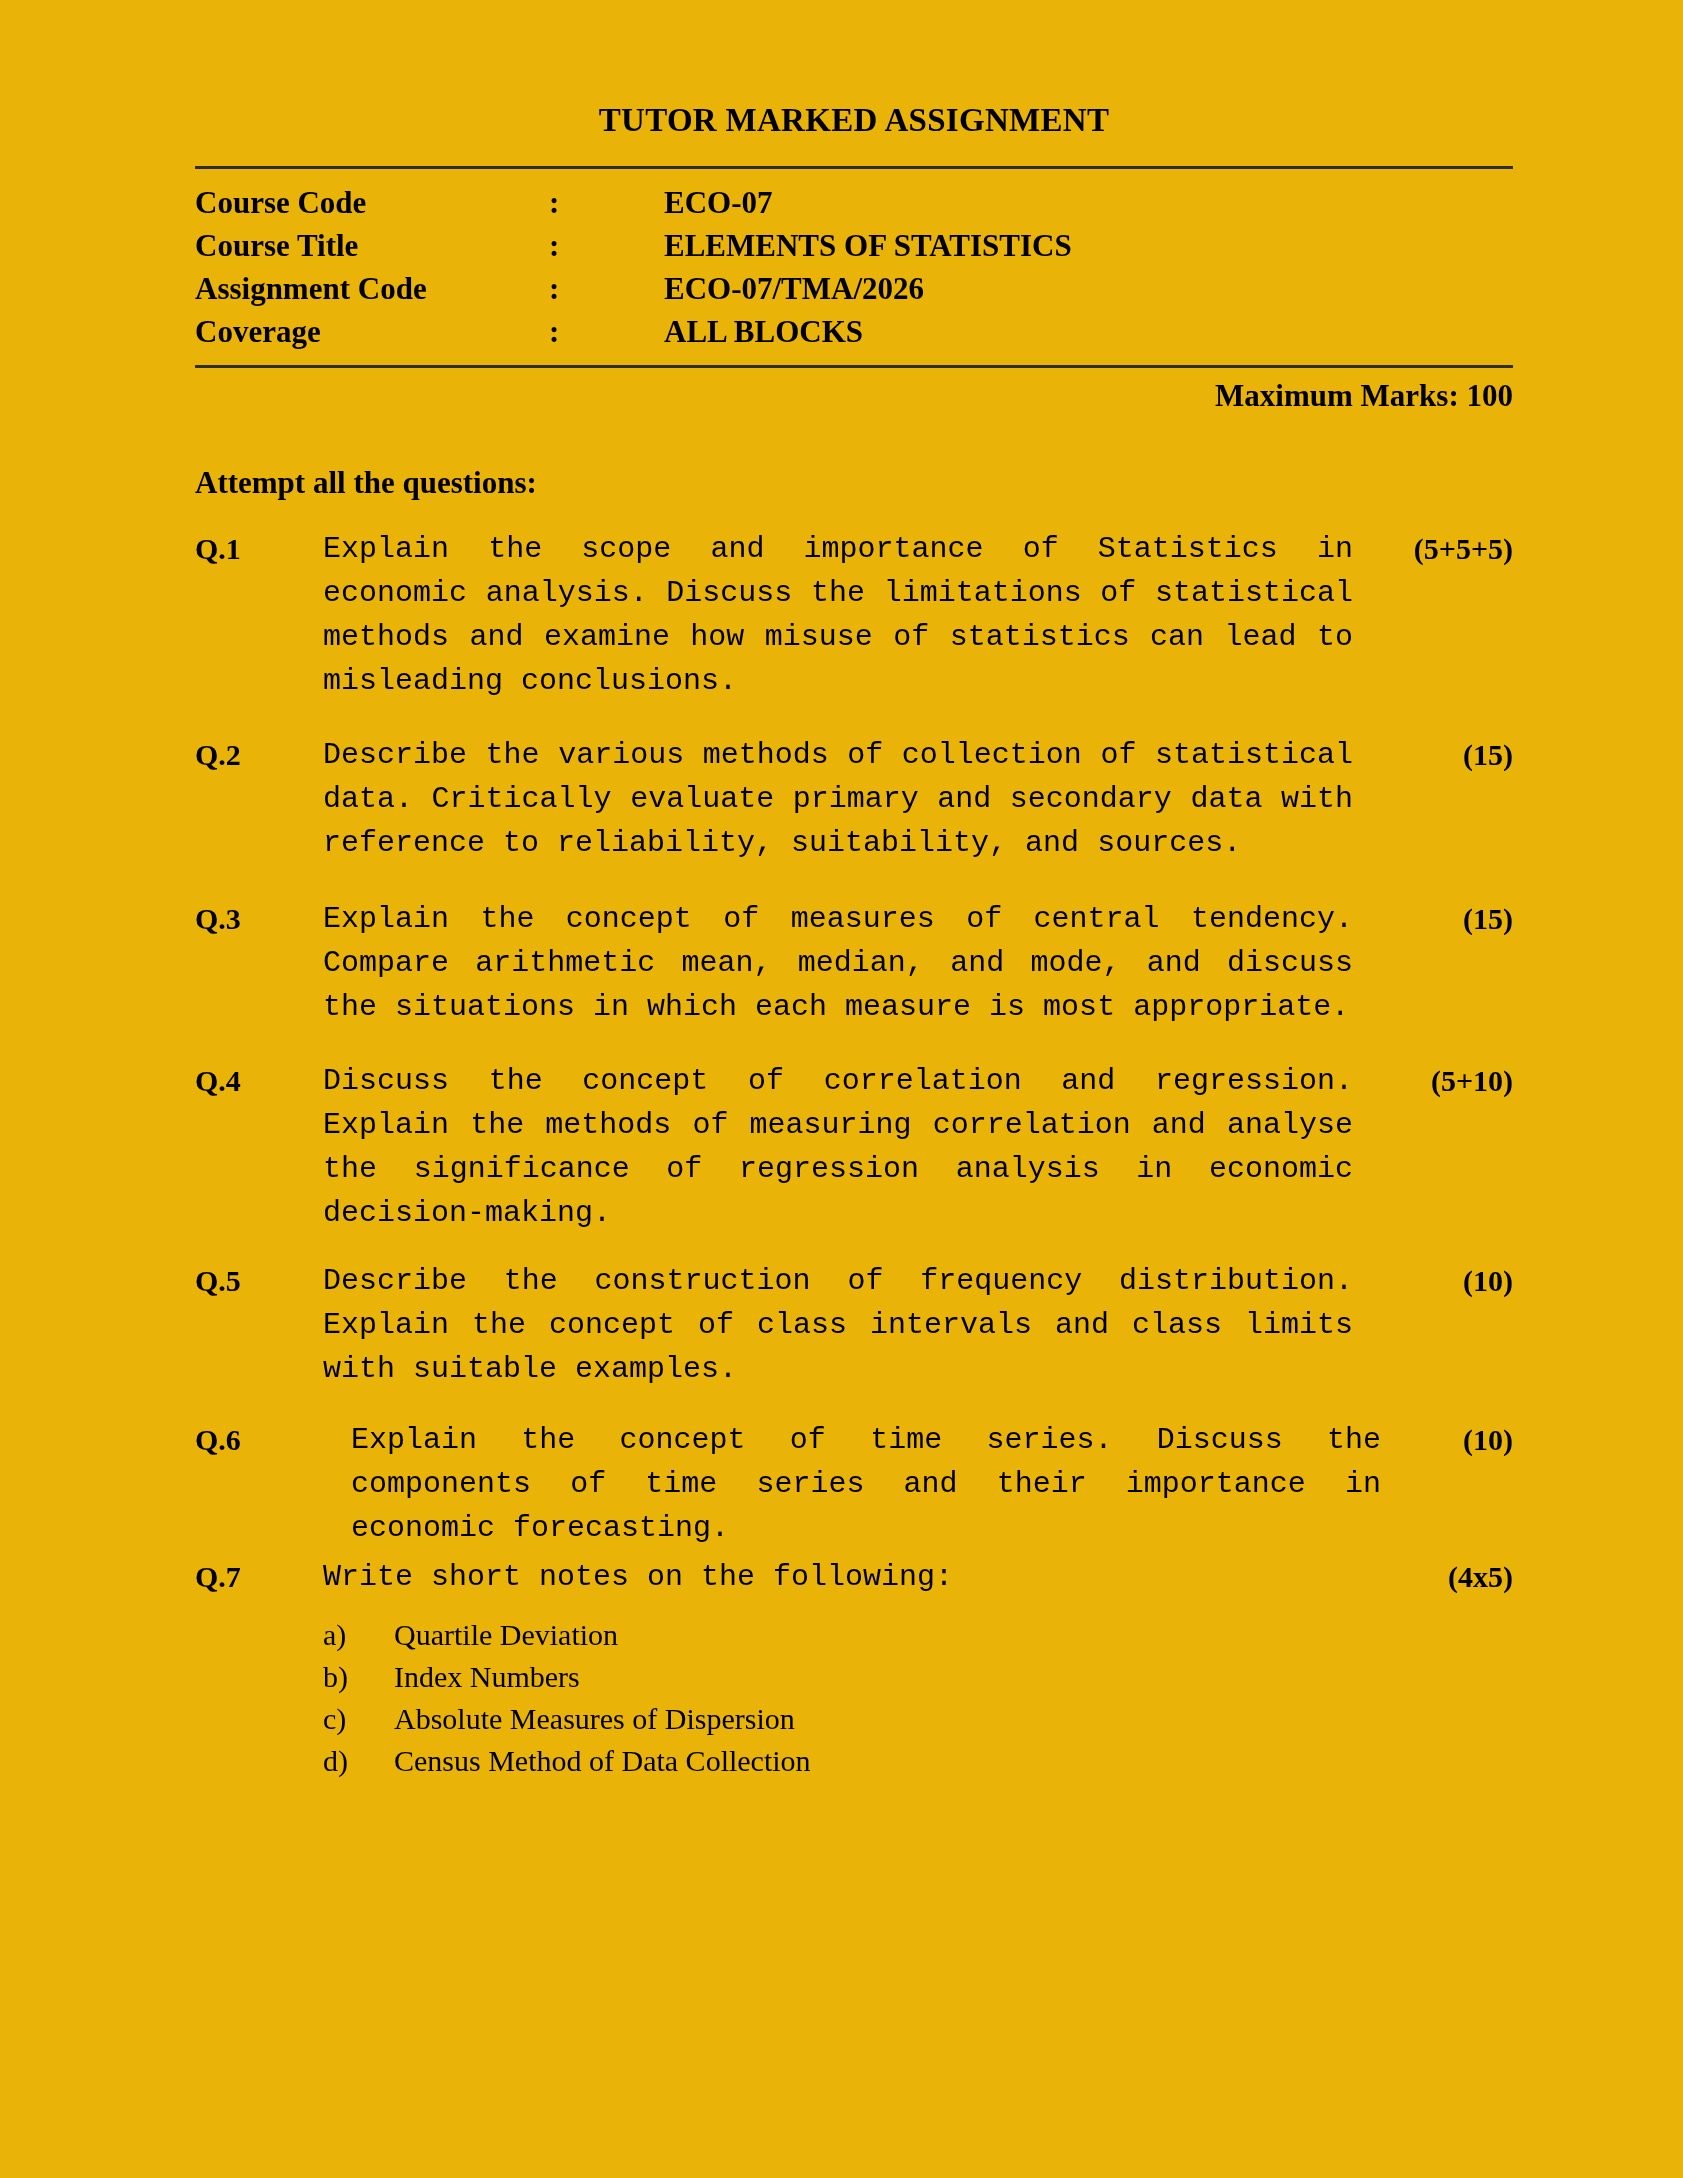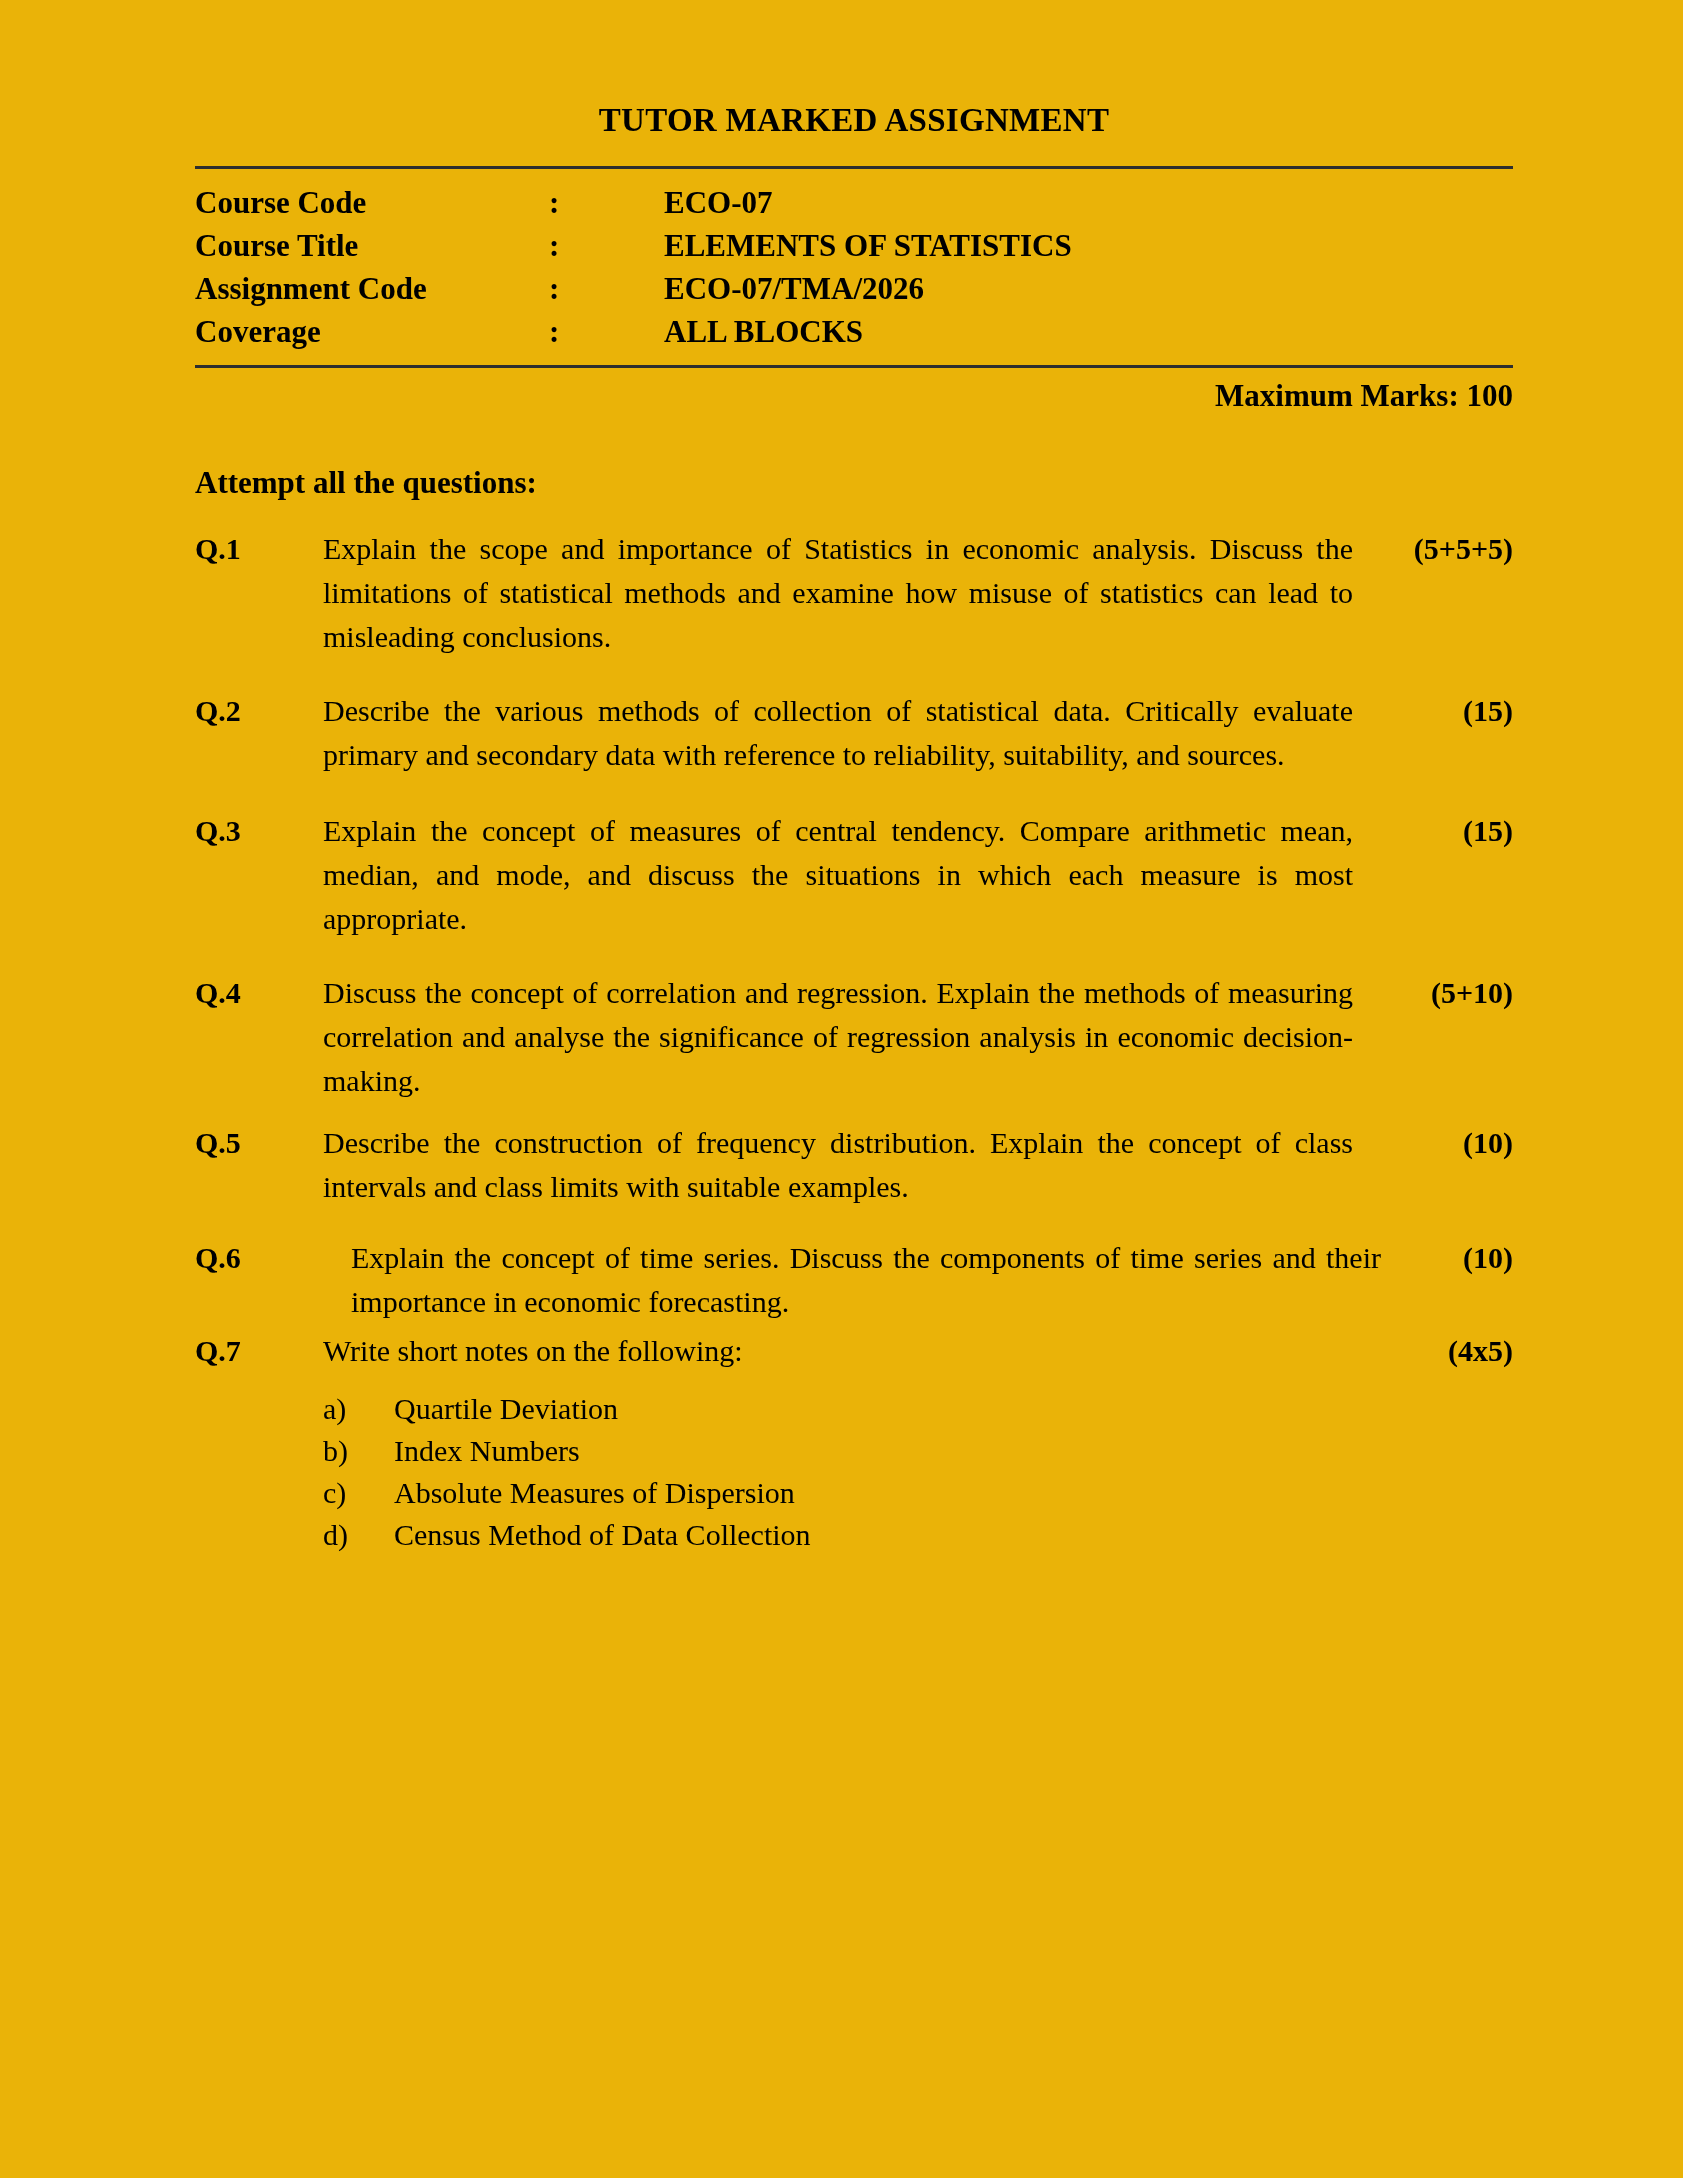--- a/index.html
+++ b/index.html
@@ -57,25 +57,25 @@
     line-height: 37px;
   }
   .question {
     display: grid;
     grid-template-columns: 128px 1030px 1fr;
     font-size: 30px;
     line-height: 44px;
     margin-top: 30px;
   }
   .question .qnum   { font-weight: bold; }
-  .question .qtext  { text-align: justify; }
+  .question .qtext  { text-align: justify; font-family: Liberation Mono, monospace; }
   .question .qmarks { font-weight: bold; text-align: right; white-space: nowrap; }
   .question.q1 { margin-top: 26px; }
   .question.q3 { margin-top: 32px; }
-  .question.q5 { margin-top: 18px; }
+  .question.q5 { margin-top: 24px; }
   .question.q6 { margin-top: 27px; gap: 28px; }
   .question.q7 { margin-top: 5px; }
   .sublist {
     margin: 15px 0 0 128px;
     font-size: 30px;
     line-height: 42px;
   }
   .subitem {
     display: grid;
     grid-template-columns: 71px 1fr;

